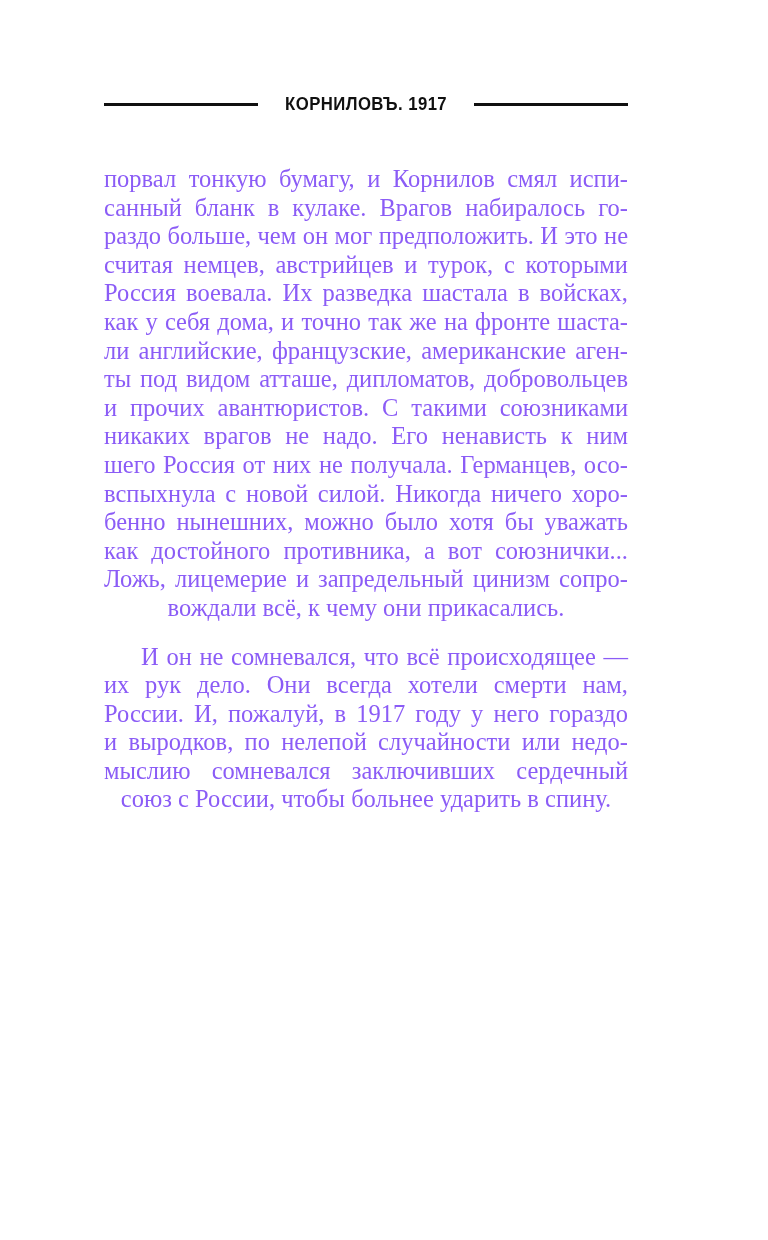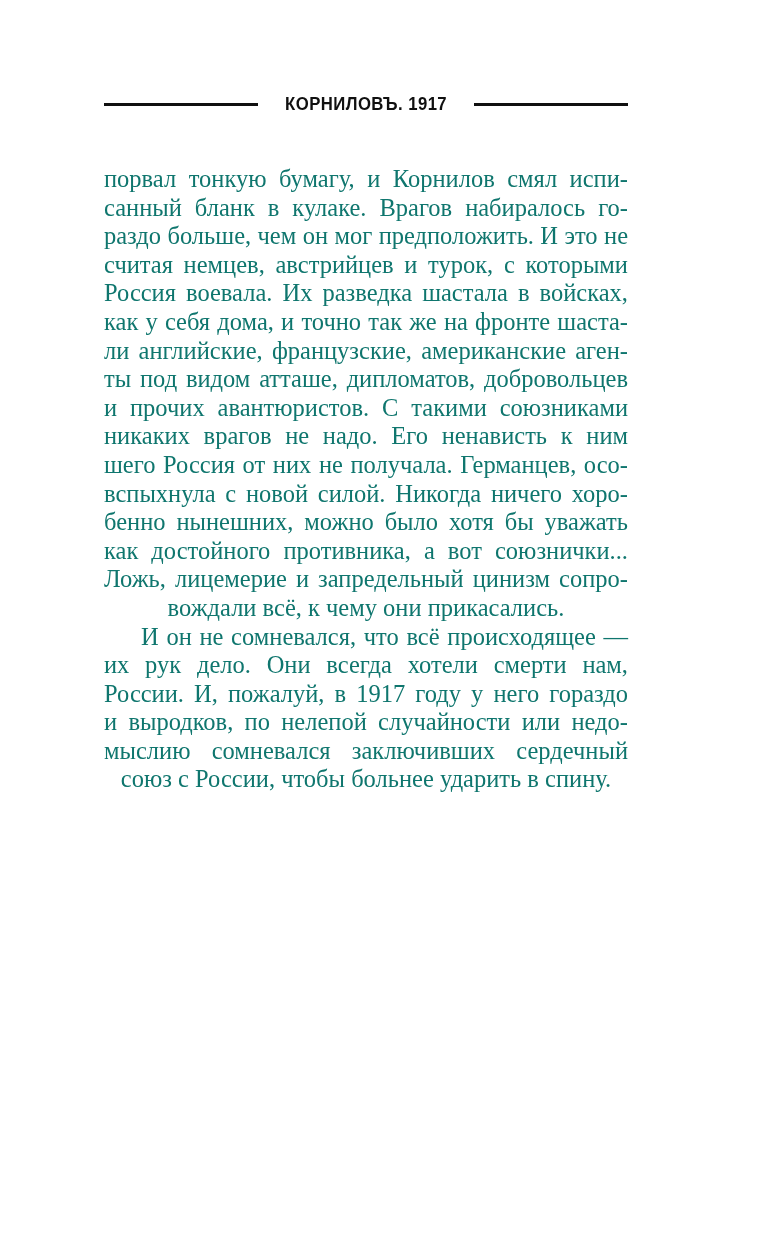--- a/index.html
+++ b/index.html
@@ -43,34 +43,35 @@
     transform-origin: center center;
     white-space: nowrap;
   }
 
   
   .text-block {
     position: absolute;
     left: 104px;
     top: 165px;
     width: 524px;
-    color: #0f766e;
+    color: #8b5cf6;
     font-size: 24.5px;
     line-height: 28.6px;
   }
   .line {
     text-align: center;
     white-space: normal;
   }
   .line.justify {
     text-align: justify;
     text-align-last: justify;
   }
   .line.indent {
     text-indent: 37px;
+    margin-top: 20px;
   }
 </style>
 </head>
 <body>
 
 <div class="page">
 
   <div class="running-header">
     <div class="header-rule"></div>
     <div class="running-title">КОРНИЛОВЪ. 1917</div>

